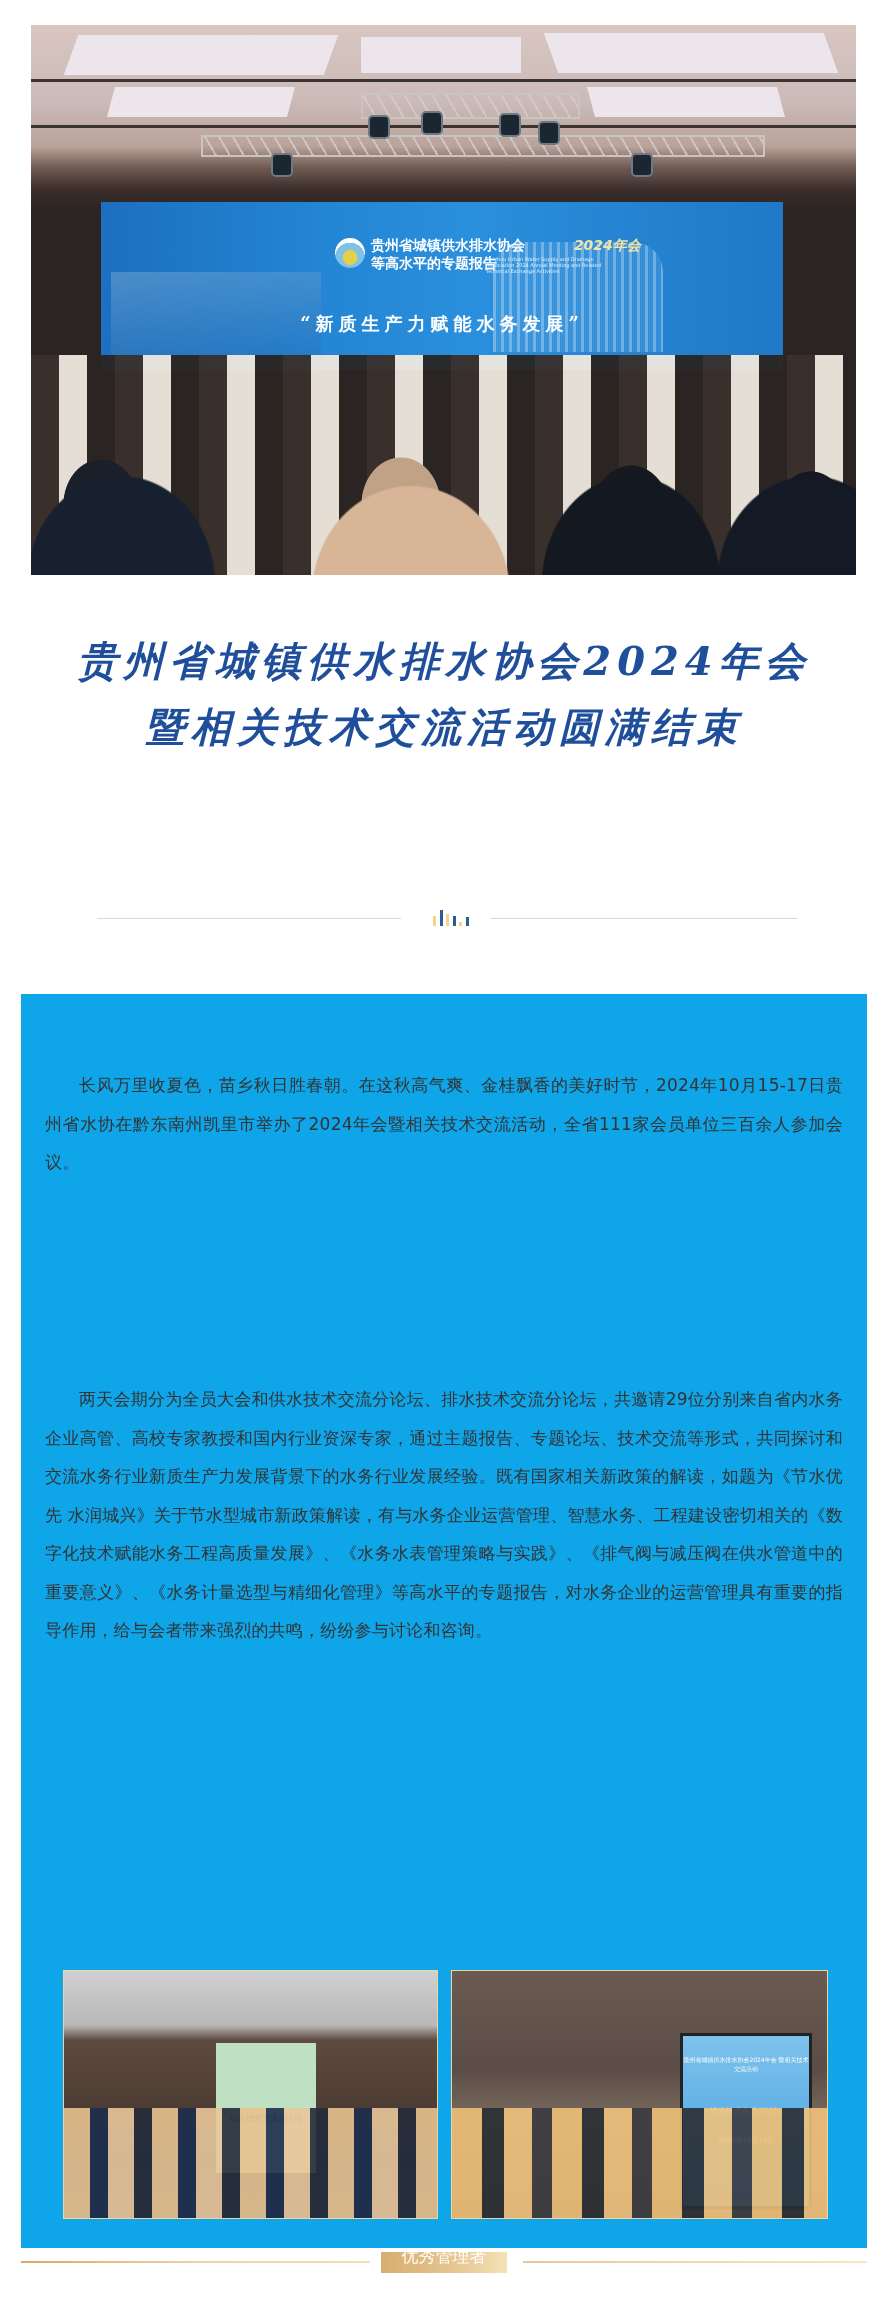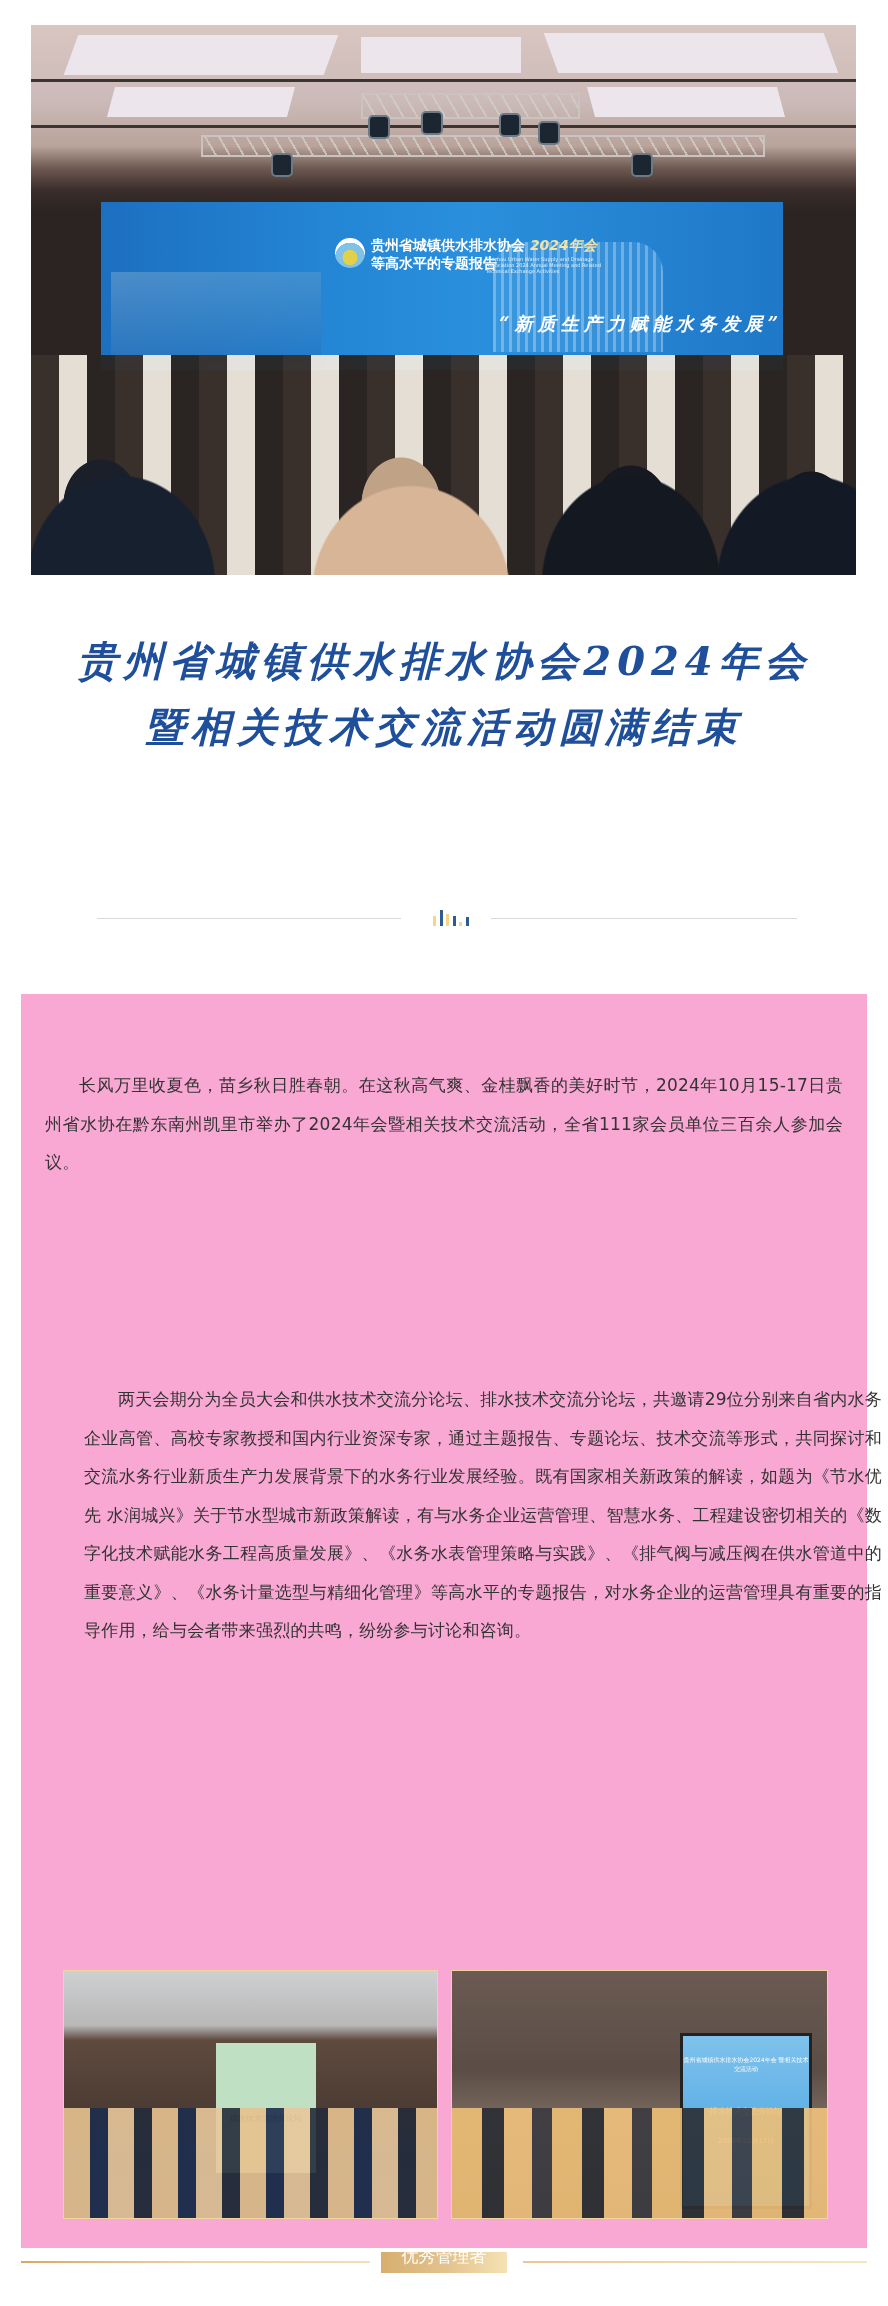--- a/index.html
+++ b/index.html
@@ -15,24 +15,24 @@
   .hero .light { position: absolute; width: 18px; height: 20px; border-radius: 5px; background: #1c2630; border: 2px solid #6b7a86; }
   .hero .screen { position: absolute; left: 70px; top: 177px; width: 682px; height: 168px;
           background: linear-gradient(90deg, #1d6fc0 0%, #2487d6 35%, #2a8fdc 55%, #1f78c8 100%); }
   .hero .screen .falls { position: absolute; right: 120px; top: 40px; width: 170px; height: 110px;
           background: repeating-linear-gradient(90deg, rgba(255,255,255,.35) 0 3px, rgba(120,190,240,.2) 3px 8px); border-radius: 30px 30px 0 0; }
   .hero .screen .bridge { position: absolute; left: 10px; top: 70px; width: 210px; height: 90px;
           background: linear-gradient(170deg, rgba(120,170,210,.5), rgba(20,80,150,.2)); }
   .hero .logo-badge { position: absolute; left: 234px; top: 36px; width: 30px; height: 30px; border-radius: 50%;
           background: radial-gradient(circle at 50% 65%, #e2d04a 0 30%, #7ec2e8 31% 60%, #ffffff 61%); }
   .hero .screen-title { position: absolute; left: 270px; top: 34px; color: #fff; font-size: 14px; font-weight: bold; line-height: 18px; white-space: nowrap; }
-  .hero .screen-title .yr { color: #f3e3a6; font-style: italic; }
+  .hero .screen-title .yr { color: #f3e3a6; font-style: italic; margin-left: 44px; }
   .hero .screen-sub { position: absolute; left: 385px; top: 54px; color: #dff1ff; font-size: 5px; line-height: 6px; width: 130px; }
-  .hero .screen-slogan { position: absolute; left: 0; right: 0; top: 110px; text-align: right; color: #ffffff;
-          font-family: "DejaVu Serif", serif; font-style: italic; font-size: 18px; letter-spacing: 5px; font-weight: bold; }
+  .hero .screen-slogan { position: absolute; left: 0; right: 0; top: 110px; text-align: center; color: #ffffff;
+          font-family: "DejaVu Serif", serif; font-size: 18px; letter-spacing: 5px; font-weight: bold; }
   .hero .audience { position: absolute; left: 0; right: 0; top: 330px; bottom: 0;
           background:
             radial-gradient(ellipse 38px 46px at 70px 150px, #1a1f2a 98%, transparent 100%),
             radial-gradient(ellipse 40px 48px at 370px 150px, #c9a98c 98%, transparent 100%),
             radial-gradient(ellipse 40px 50px at 600px 160px, #151922 98%, transparent 100%),
             radial-gradient(ellipse 36px 44px at 780px 160px, #141820 98%, transparent 100%),
             repeating-linear-gradient(90deg, #3a302c 0 28px, #efe8df 28px 56px, #2a2522 56px 84px);
           opacity: .95; }
   .hero .audience-front { position: absolute; left: 0; right: 0; bottom: 0; height: 110px;
           background:
@@ -48,21 +48,21 @@
 
   
   .divider { position: absolute; top: 910px; left: 97px; width: 700px; height: 20px; }
   .divider .rule { position: absolute; top: 8px; height: 1px; background: #d9d9d9; }
   .divider .rule.l { left: 0; width: 304px; }
   .divider .rule.r { left: 394px; width: 306px; }
   .divider .bars { position: absolute; left: 334px; top: 0; width: 40px; height: 20px; }
   .divider .bar { position: absolute; bottom: 4px; width: 3px; }
 
   
-  .article { position: absolute; left: 21px; top: 994px; width: 846px; height: 1254px; background: #f9a8d4; }
+  .article { position: absolute; left: 21px; top: 994px; width: 846px; height: 1254px; background: #0ea5e9; }
   .article p { position: absolute; left: 24px; width: 798px; margin: 0; color: #333333;
                font-size: 17px; line-height: 38.5px; text-indent: 2em; text-align: justify; letter-spacing: 0.2px; }
 
   .photo { position: absolute; top: 976px; height: 249px; border: 1px solid #f2d49e; overflow: hidden; box-sizing: border-box; }
   .photo.left { left: 42px; width: 375px;
      background: linear-gradient(180deg, #cfd0d2 0%, #b8b8b8 22%, #5e4a3f 28%, #4a3a31 60%, #2f3a54 75%, #3b3f53 100%); }
   .photo.right { left: 430px; width: 377px;
      background: linear-gradient(180deg, #6a5a52 0%, #5b4d46 40%, #7a6a5f 60%, #5a4d44 100%); }
   .photo .proj { position: absolute; background: #bfe0c3; }
   .photo .proj.blue { background: linear-gradient(180deg, #7fc2ec 0%, #3e9ee0 100%); border: 3px solid #222; }
@@ -130,21 +130,21 @@
     <div class="bar" style="left:15px;height:12px;background:#f5d48d;"></div>
     <div class="bar" style="left:22px;height:10px;background:#2f5b8f;"></div>
     <div class="bar" style="left:28px;height:4px;background:#f5d48d;"></div>
     <div class="bar" style="left:35px;height:9px;background:#2f5b8f;"></div>
   </div>
   <div class="rule r"></div>
 </div>
 
 <div class="article">
   <p style="top:72px;">长风万里收夏色，苗乡秋日胜春朝。在这秋高气爽、金桂飘香的美好时节，2024年10月15-17日贵州省水协在黔东南州凯里市举办了2024年会暨相关技术交流活动，全省111家会员单位三百余人参加会议。</p>
-  <p style="top:386px;margin-left:39px;">两天会期分为全员大会和供水技术交流分论坛、排水技术交流分论坛，共邀请29位分别来自省内水务企业高管、高校专家教授和国内行业资深专家，通过主题报告、专题论坛、技术交流等形式，共同探讨和交流水务行业新质生产力发展背景下的水务行业发展经验。既有国家相关新政策的解读，如题为《节水优先 水润城兴》关于节水型城市新政策解读，有与水务企业运营管理、智慧水务、工程建设密切相关的《数字化技术赋能水务工程高质量发展》、《水务水表管理策略与实践》、《排气阀与减压阀在供水管道中的重要意义》、《水务计量选型与精细化管理》等高水平的专题报告，对水务企业的运营管理具有重要的指导作用，给与会者带来强烈的共鸣，纷纷参与讨论和咨询。</p>
+  <p style="top:386px;">两天会期分为全员大会和供水技术交流分论坛、排水技术交流分论坛，共邀请29位分别来自省内水务企业高管、高校专家教授和国内行业资深专家，通过主题报告、专题论坛、技术交流等形式，共同探讨和交流水务行业新质生产力发展背景下的水务行业发展经验。既有国家相关新政策的解读，如题为《节水优先 水润城兴》关于节水型城市新政策解读，有与水务企业运营管理、智慧水务、工程建设密切相关的《数字化技术赋能水务工程高质量发展》、《水务水表管理策略与实践》、《排气阀与减压阀在供水管道中的重要意义》、《水务计量选型与精细化管理》等高水平的专题报告，对水务企业的运营管理具有重要的指导作用，给与会者带来强烈的共鸣，纷纷参与讨论和咨询。</p>
 
   <div class="photo left">
     <div class="proj" style="left:152px;top:72px;width:100px;height:130px;">
       <div class="proj-text" style="top:70px;color:#556;">供水技术交流分论坛</div>
     </div>
     <div class="chairs"></div>
   </div>
 
   <div class="photo right">
     <div class="proj blue" style="left:228px;top:62px;width:126px;height:170px;">

